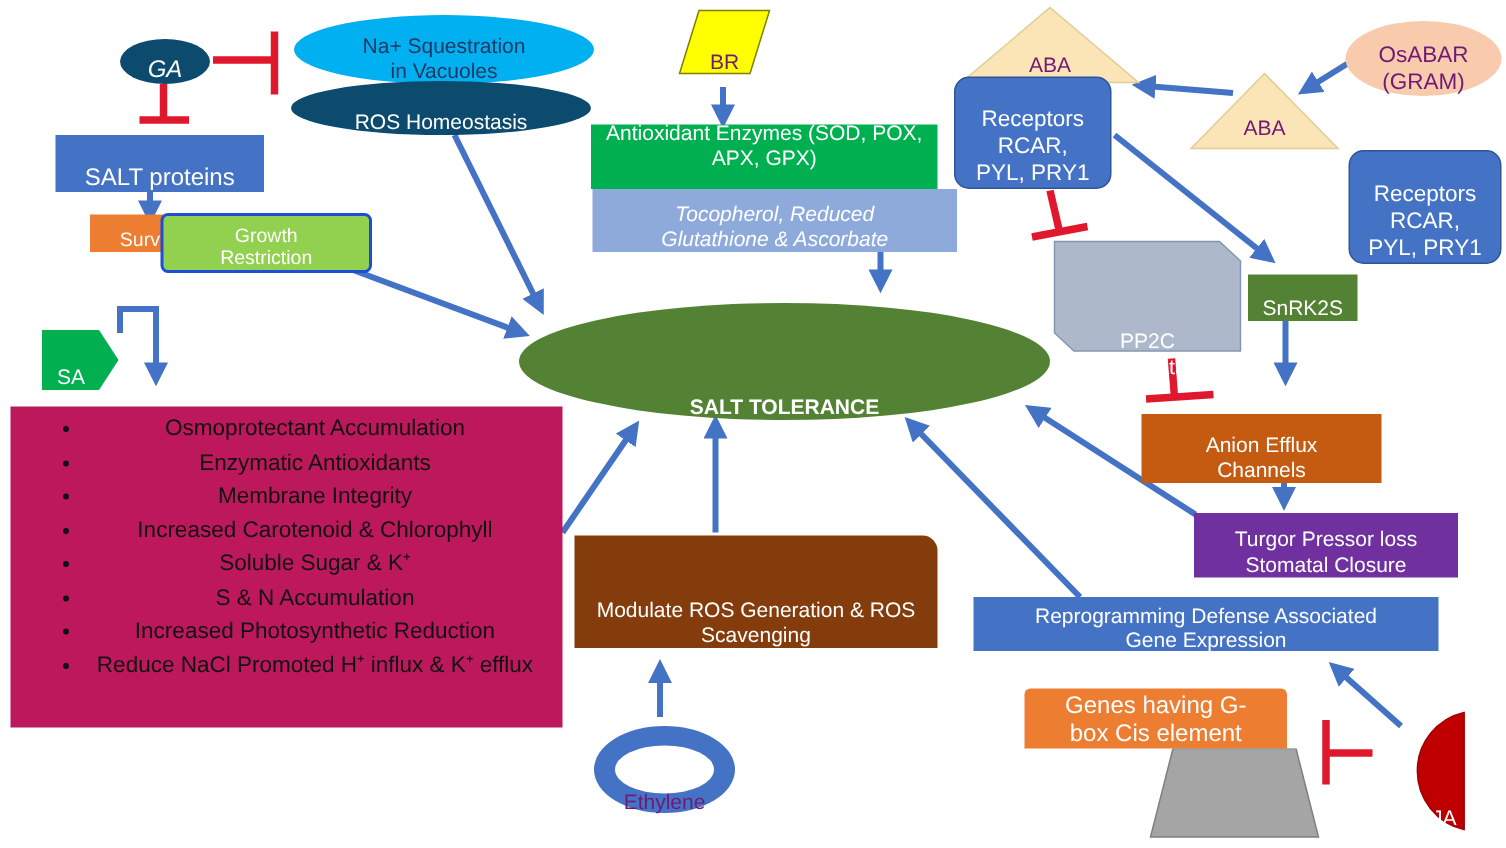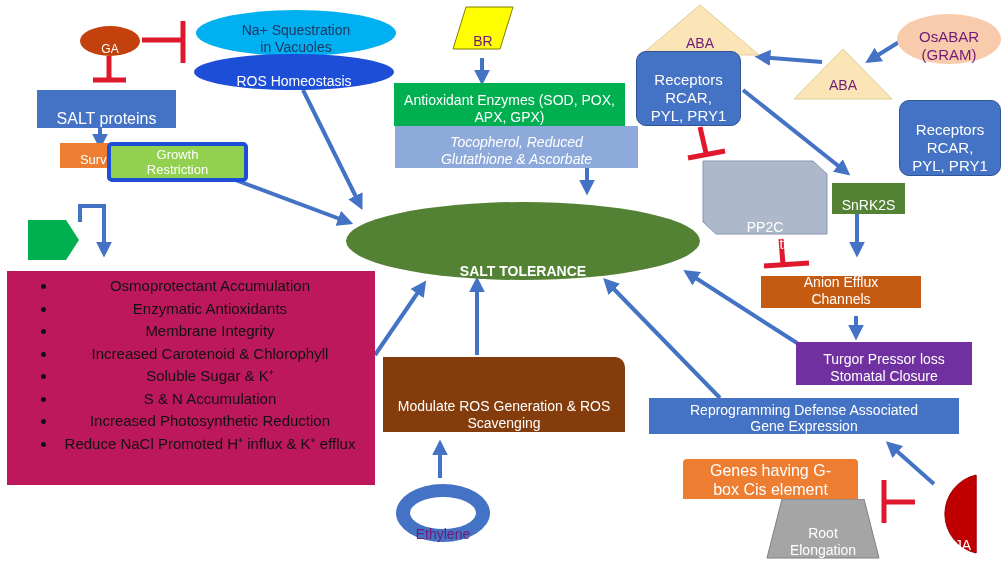--- a/index.html
+++ b/index.html
@@ -57,52 +57,52 @@
         <line x1="781" y1="239" x2="783" y2="265"></line>
         <line x1="764" y1="266" x2="809" y2="263"></line>
       </g>
     <g>
         <line x1="915" y1="502" x2="885" y2="502"></line>
         <line x1="884" y1="480" x2="884" y2="523"></line>
       </g>
   </g>
 </svg>
 
-<div class="node w ell" style="left:80px;top:26px;width:60px;height:30px;background:#c2410c;font-size:12px;">
+<div class="node w ell" style="left:80px;top:26px;width:60px;height:30px;background:#0c4a6e;font-size:16px;font-style:italic;">
   <span>GA</span>
 </div>
 
 <div class="node k ell" style="left:196px;top:10px;width:200px;height:46px;background:#00b0f0;font-size:14px;padding:0 40px;color:#1f3864;">
   <span>Na+  Squestration in Vacuoles</span>
 </div>
 
-<div class="node w ell" style="left:194px;top:54px;width:200px;height:36px;background:#1d4ed8;font-size:14px;">
+<div class="node w ell" style="left:194px;top:54px;width:200px;height:36px;background:#0c4a6e;font-size:14px;">
   <span>ROS Homeostasis</span>
 </div>
 
 <div class="node w" style="left:37px;top:90px;width:139px;height:38px;background:#4472c4;font-size:16px;">
   <span>SALT proteins</span>
 </div>
 
 <div class="node w" style="left:24px;top:143px;width:86px;height:25px;background:#ed7d31;font-size:13px;margin-left:36px;">
   <span>Survival</span>
 </div>
 
-<div class="node w" style="left:107px;top:142px;width:141px;height:40px;background:#92d050;font-size:13px;border-radius:5px;border:4px solid #1d4ed8;padding:0 30px;">
+<div class="node w" style="left:107px;top:142px;width:141px;height:40px;background:#92d050;font-size:13px;border-radius:5px;border:2px solid #1d4ed8;padding:0 30px;">
   <span>Growth Restriction</span>
 </div>
 
 <div class="node k" style="left:452px;top:6px;width:62px;height:44px;">
   <svg style="position:absolute;left:0;top:0;" width="62" height="44">
     <polygon points="14,1 61,1 48,43 1,43" fill="#ffff00" stroke="#7f7f00" stroke-width="1"></polygon>
   </svg>
   <span style="position:relative;font-size:14px;">BR</span>
 </div>
 
-<div class="node w" style="left:394px;top:83px;width:231px;height:43px;background:#00b050;font-size:14px;padding:0 4px;">
+<div class="node w" style="left:394px;top:83px;width:231px;height:43px;background:#00b050;font-size:14px;padding:12px 4px;">
   <span>Antioxidant Enzymes (SOD, POX, APX, GPX)</span>
 </div>
 
 <div class="node w" style="left:395px;top:126px;width:243px;height:42px;background:#8eaadb;font-size:14px;padding:0 30px;font-style:italic;">
   <span>Tocopherol, Reduced Glutathione &amp; Ascorbate</span>
 </div>
 
 <div class="node k" style="left:640px;top:4px;width:120px;height:52px;align-items:flex-end;padding-bottom:4px;">
   <svg style="position:absolute;left:0;top:0;" width="120" height="52">
     <polygon points="60,1 119,51 1,51" fill="#fbe5b6" stroke="#e0cc96" stroke-width="1"></polygon>
@@ -141,37 +141,37 @@
 </div>
 
 <div class="node w ell" style="left:346px;top:202px;width:354px;height:78px;background:#548235;font-size:14px;font-weight:bold;">
   <span>SALT TOLERANCE</span>
 </div>
 
 <div class="node w" style="left:28px;top:220px;width:52px;height:40px;justify-content:flex-start;padding-left:10px;">
   <svg style="position:absolute;left:0;top:0;" width="52" height="40">
     <polygon points="0,0 38,0 51,20 38,40 0,40" fill="#00b050"></polygon>
   </svg>
-  <span style="position:relative;font-size:14px;margin-left:36px;">SA</span>
+  <span style="position:relative;font-size:14px;">SA</span>
 </div>
 
 <div class="node" style="left:7px;top:271px;width:368px;height:214px;background:#be185d;align-items:flex-start;justify-content:center;padding-top:4px;">
   <ul class="bul">
     <li>Osmoprotectant Accumulation</li>
     <li>Enzymatic Antioxidants</li>
     <li>Membrane Integrity</li>
     <li>Increased Carotenoid &amp; Chlorophyll</li>
     <li>Soluble Sugar &amp; K⁺</li>
     <li>S &amp; N Accumulation</li>
     <li>Increased Photosynthetic Reduction</li>
     <li>Reduce NaCl Promoted H⁺ influx &amp; K⁺ efflux</li>
   </ul>
 </div>
 
-<div class="node w" style="left:761px;top:276px;width:160px;height:32px;background:#c55a11;font-size:14px;padding:0 30px;">
+<div class="node w" style="left:761px;top:276px;width:160px;height:46px;background:#c55a11;font-size:14px;padding:0 30px;">
   <span>Anion Efflux Channels</span>
 </div>
 
 <div class="node w" style="left:796px;top:342px;width:176px;height:43px;background:#7030a0;font-size:14px;padding:0 18px;">
   <span>Turgor Pressor loss Stomatal Closure</span>
 </div>
 
 <div class="node w" style="left:383px;top:357px;width:242px;height:75px;background:#843c0c;font-size:14px;border-radius:0 10px 0 0;padding:0 6px;">
   <span>Modulate ROS Generation &amp; ROS Scavenging</span>
 </div>
@@ -181,21 +181,20 @@
 </div>
 
 <div class="node w" style="left:683px;top:459px;width:175px;height:40px;background:#ed7d31;font-size:16px;border-radius:4px 4px 0 0;padding:0 20px;line-height:1.15;">
   <span>Genes having G-box Cis element</span>
 </div>
 
 <div class="node w" style="left:766px;top:499px;width:114px;height:60px;font-size:14px;">
   <svg style="position:absolute;left:0;top:0;" width="114" height="60">
     <polygon points="16,0 98,0 113,59 1,59" fill="#a5a5a5" stroke="#7f7f7f" stroke-width="1"></polygon>
   </svg>
-  <span style="position:relative;padding:0 24px;">Root Elongation</span>
 </div>
 
 <div class="node w" style="left:925px;top:474px;width:52px;height:80px;font-size:14px;justify-content:flex-end;padding-right:6px;">
   <svg style="position:absolute;left:0;top:0;" width="52" height="80">
     <path d="M51,1 A40,40 0 0 0 51,79 Z" fill="#c00000" stroke="#a00000" stroke-width="1"></path>
     <path d="M51,1 L51,79" stroke="#a00000" stroke-width="1"></path>
   </svg>
   <span style="position:relative;">JA</span>
 </div>
 

